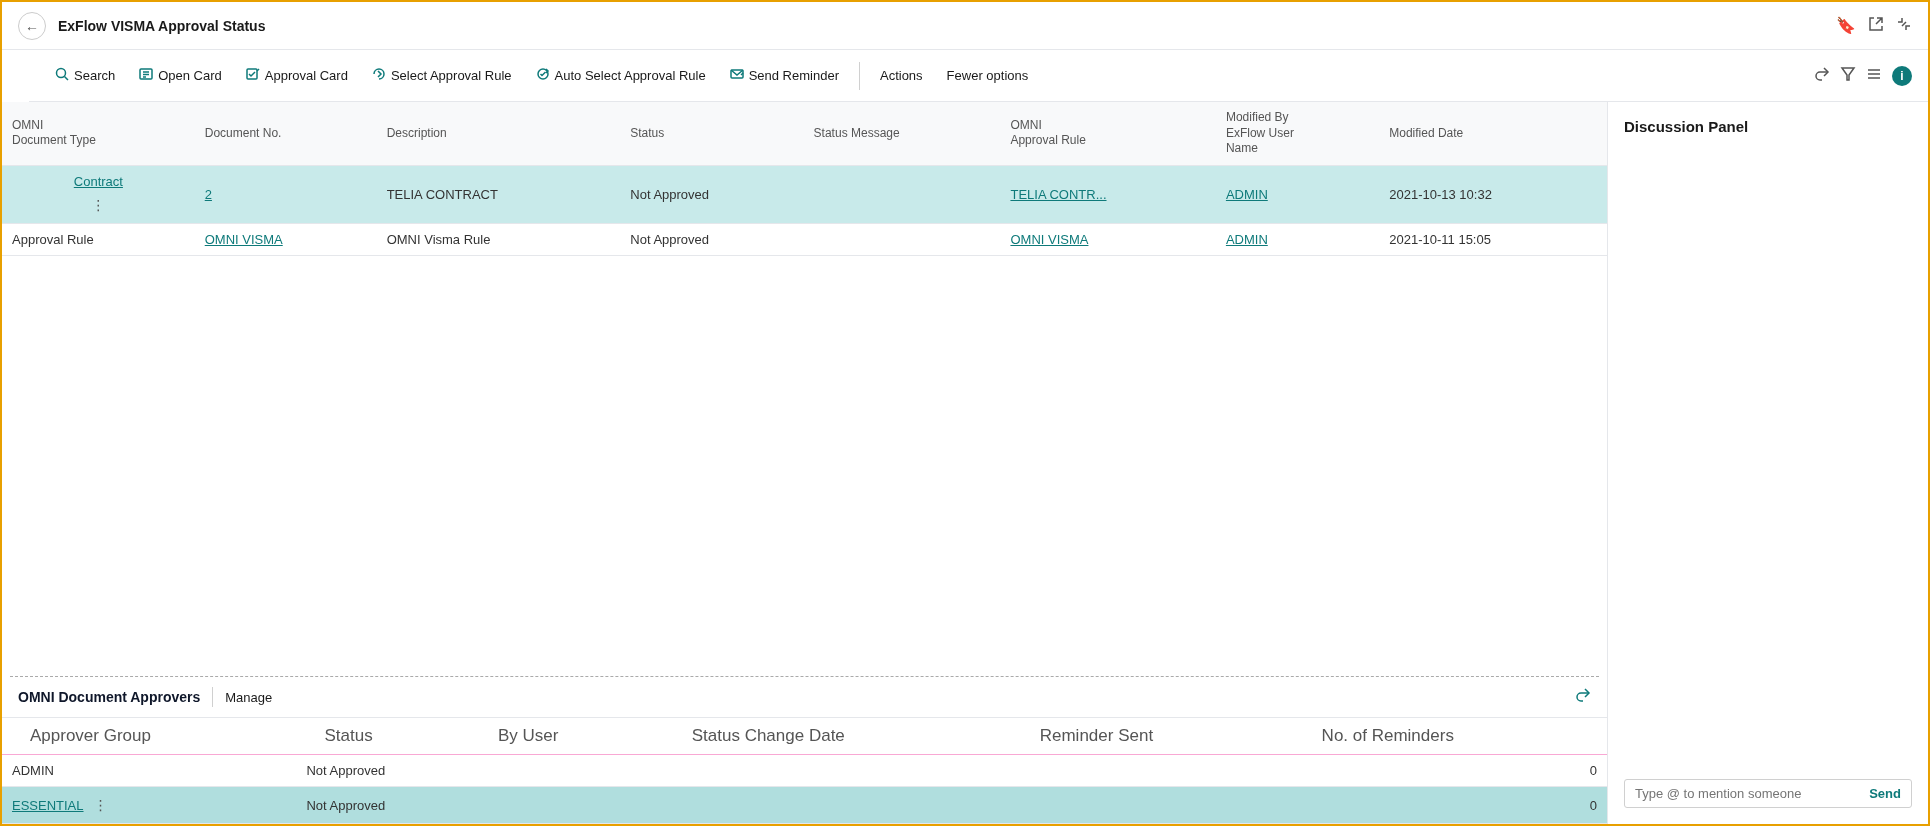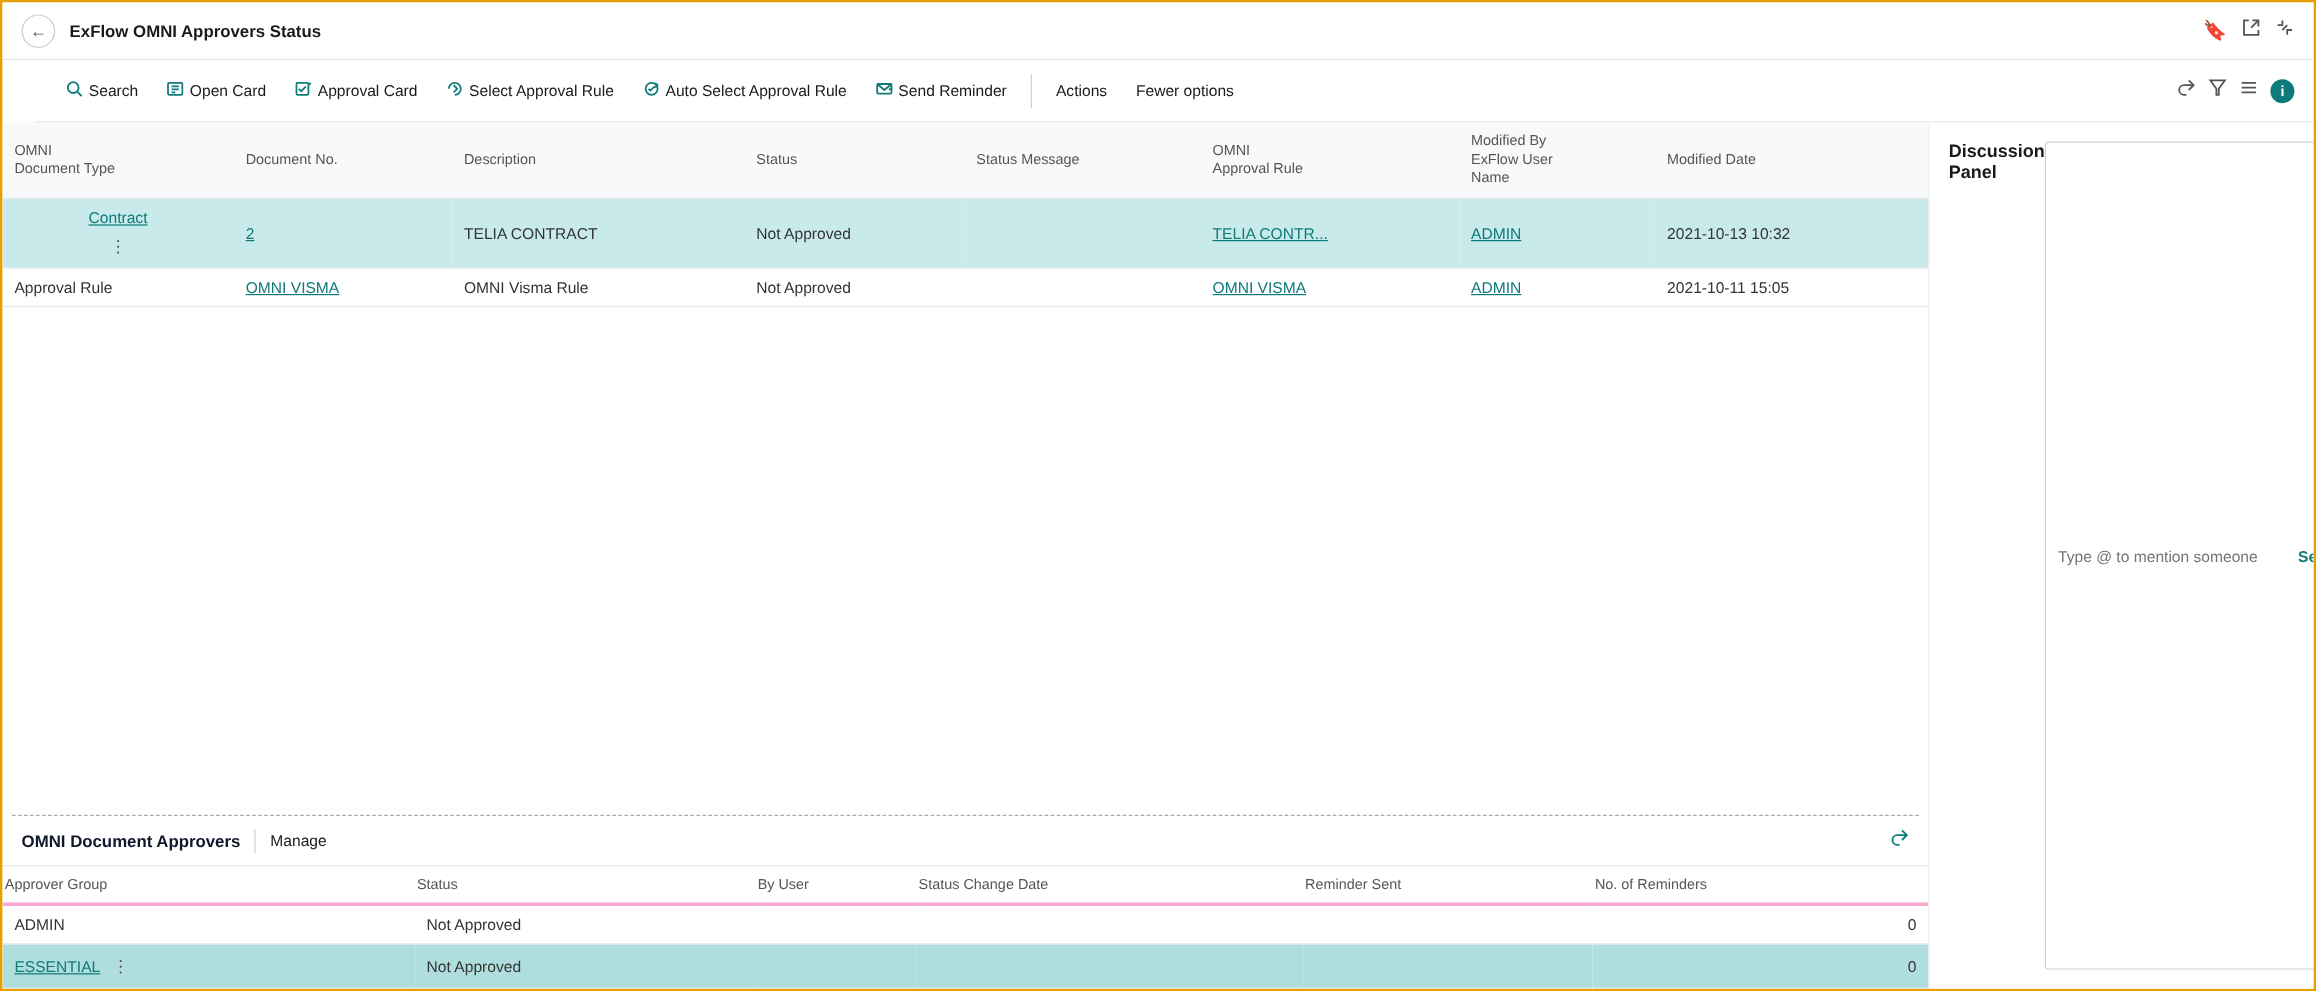--- a/index.html
+++ b/index.html
@@ -199,43 +199,43 @@
     .share-icon {
       color: #0e7a7a;
       font-size: 16px;
       cursor: pointer;
     }
     .approvers-table {
       width: 100%;
       border-collapse: collapse;
     }
     .approvers-table th {
-      padding: 8px 2px;
+      padding: 8px 28px;
       text-align: left;
       font-weight: 400;
       color: #555;
-      font-size: 12px;
+      font-size: 17px;
       border-top: 1px solid #e5e7eb;
-      border-bottom: 3px solid #f9a8d4;
+      border-bottom: 1px solid #f9a8d4;
       background: #fff;
     }
     .approvers-table td {
       padding: 8px 10px;
       border-bottom: 1px solid #e5e7eb;
       font-size: 13px;
     }
     .approvers-table tbody tr.highlighted {
       background: #b0dede;
     }
     
     .right-panel {
       width: 320px;
       flex-shrink: 0;
       display: flex;
-      flex-direction: row;
+      flex-direction: column;
       padding: 16px;
       background: #fff;
     }
     .discussion-title {
       font-size: 15px;
       font-weight: 600;
       color: #1a1a1a;
       margin-bottom: 12px;
     }
     .discussion-spacer { flex: 1; }
@@ -265,21 +265,21 @@
   </style>
 </head>
 <body>
 
 <div class="app-frame">
 
   <div class="title-bar">
     <button class="back-btn">
       <span>←</span>
     </button>
-    <span class="title-text">ExFlow OMNI Approvers Status</span>
+    <span class="title-text">ExFlow VISMA Approval Status</span>
     <div class="title-icons">
       <span class="title-icon">🔖</span>
       <span class="title-icon">
         <svg width="16" height="16" viewBox="0 0 16 16" fill="none" stroke="#555" stroke-width="1.5">
           <path d="M6 2H2v12h12v-4M9 2h5v5M14 2L8 8"></path>
         </svg>
       </span>
       <span class="title-icon">
         <svg width="16" height="16" viewBox="0 0 16 16" fill="none" stroke="#555" stroke-width="1.5">
           <path d="M10 6L6 10M2 6h4V2M14 10h-4v4"></path>

